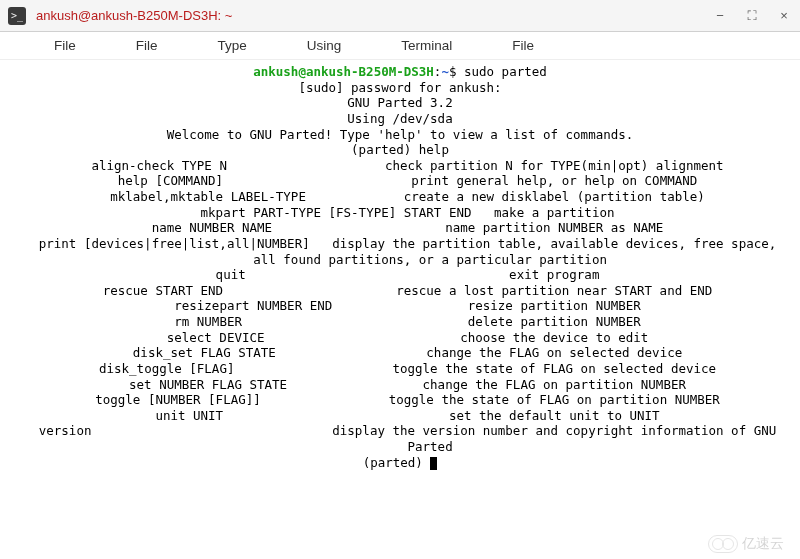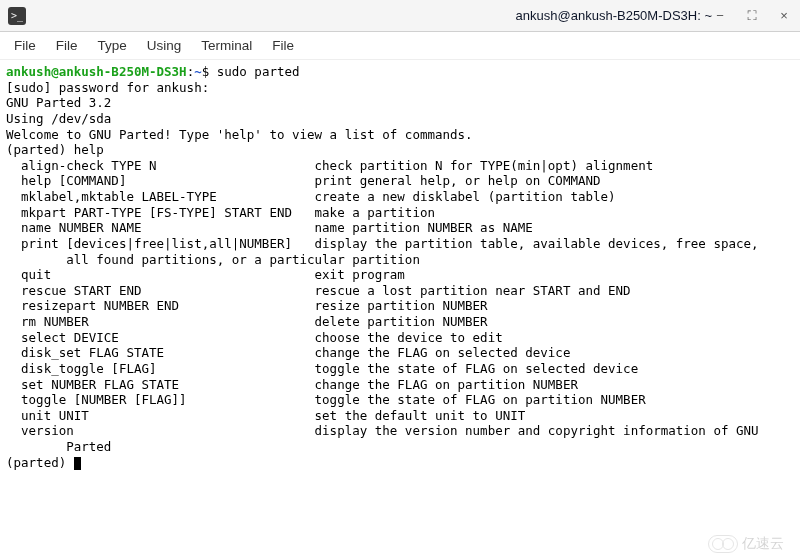--- a/index.html
+++ b/index.html
@@ -24,46 +24,47 @@
     .titlebar-icon {
       width: 18px; height: 18px;
       background: #3a3a3a;
       border-radius: 3px;
       display: flex; align-items: center; justify-content: center;
       margin-right: 10px;
       color: #eee;
       font-size: 10px;
       font-family: monospace;
     }
-    .titlebar-title { flex: 1; text-align: right; font-weight: 500; color: #0f172a; }
+    .titlebar-title { flex: 1; text-align: left; font-weight: 500; color: #b91c1c; }
     .window-controls { display: flex; gap: 16px; align-items: center; }
     .win-btn {
       font-size: 13px; color: #555;
       cursor: pointer;
       width:16px; text-align:center;
     }
     .menubar {
       height: 28px;
       display: flex;
       align-items: center;
       gap: 4px;
       padding: 0 6px;
       font-size: 13.5px;
       color: #333;
       border-bottom: 1px solid #eee;
     }
-    .menu-item { padding: 2px 8px; cursor: pointer; }
+    .menu-item { padding: 2px 8px; cursor: pointer; margin-left: 40px; }
     .terminal {
       font-family: "DejaVu Sans Mono", Menlo, Consolas, monospace;
       font-size: 12.5px;
       line-height: 1.25;
       padding: 4px 6px;
       white-space: pre;
       color: #000;
       letter-spacing: 0;
+      text-align: center;
     }
     .prompt-user { color: #1aa11a; font-weight: bold; }
     .prompt-path { color: #2255cc; font-weight: bold; }
     .cursor-block {
       display: inline-block;
       width: 7px; height: 13px;
       background: #000;
       vertical-align: text-bottom;
     }
     .watermark {

